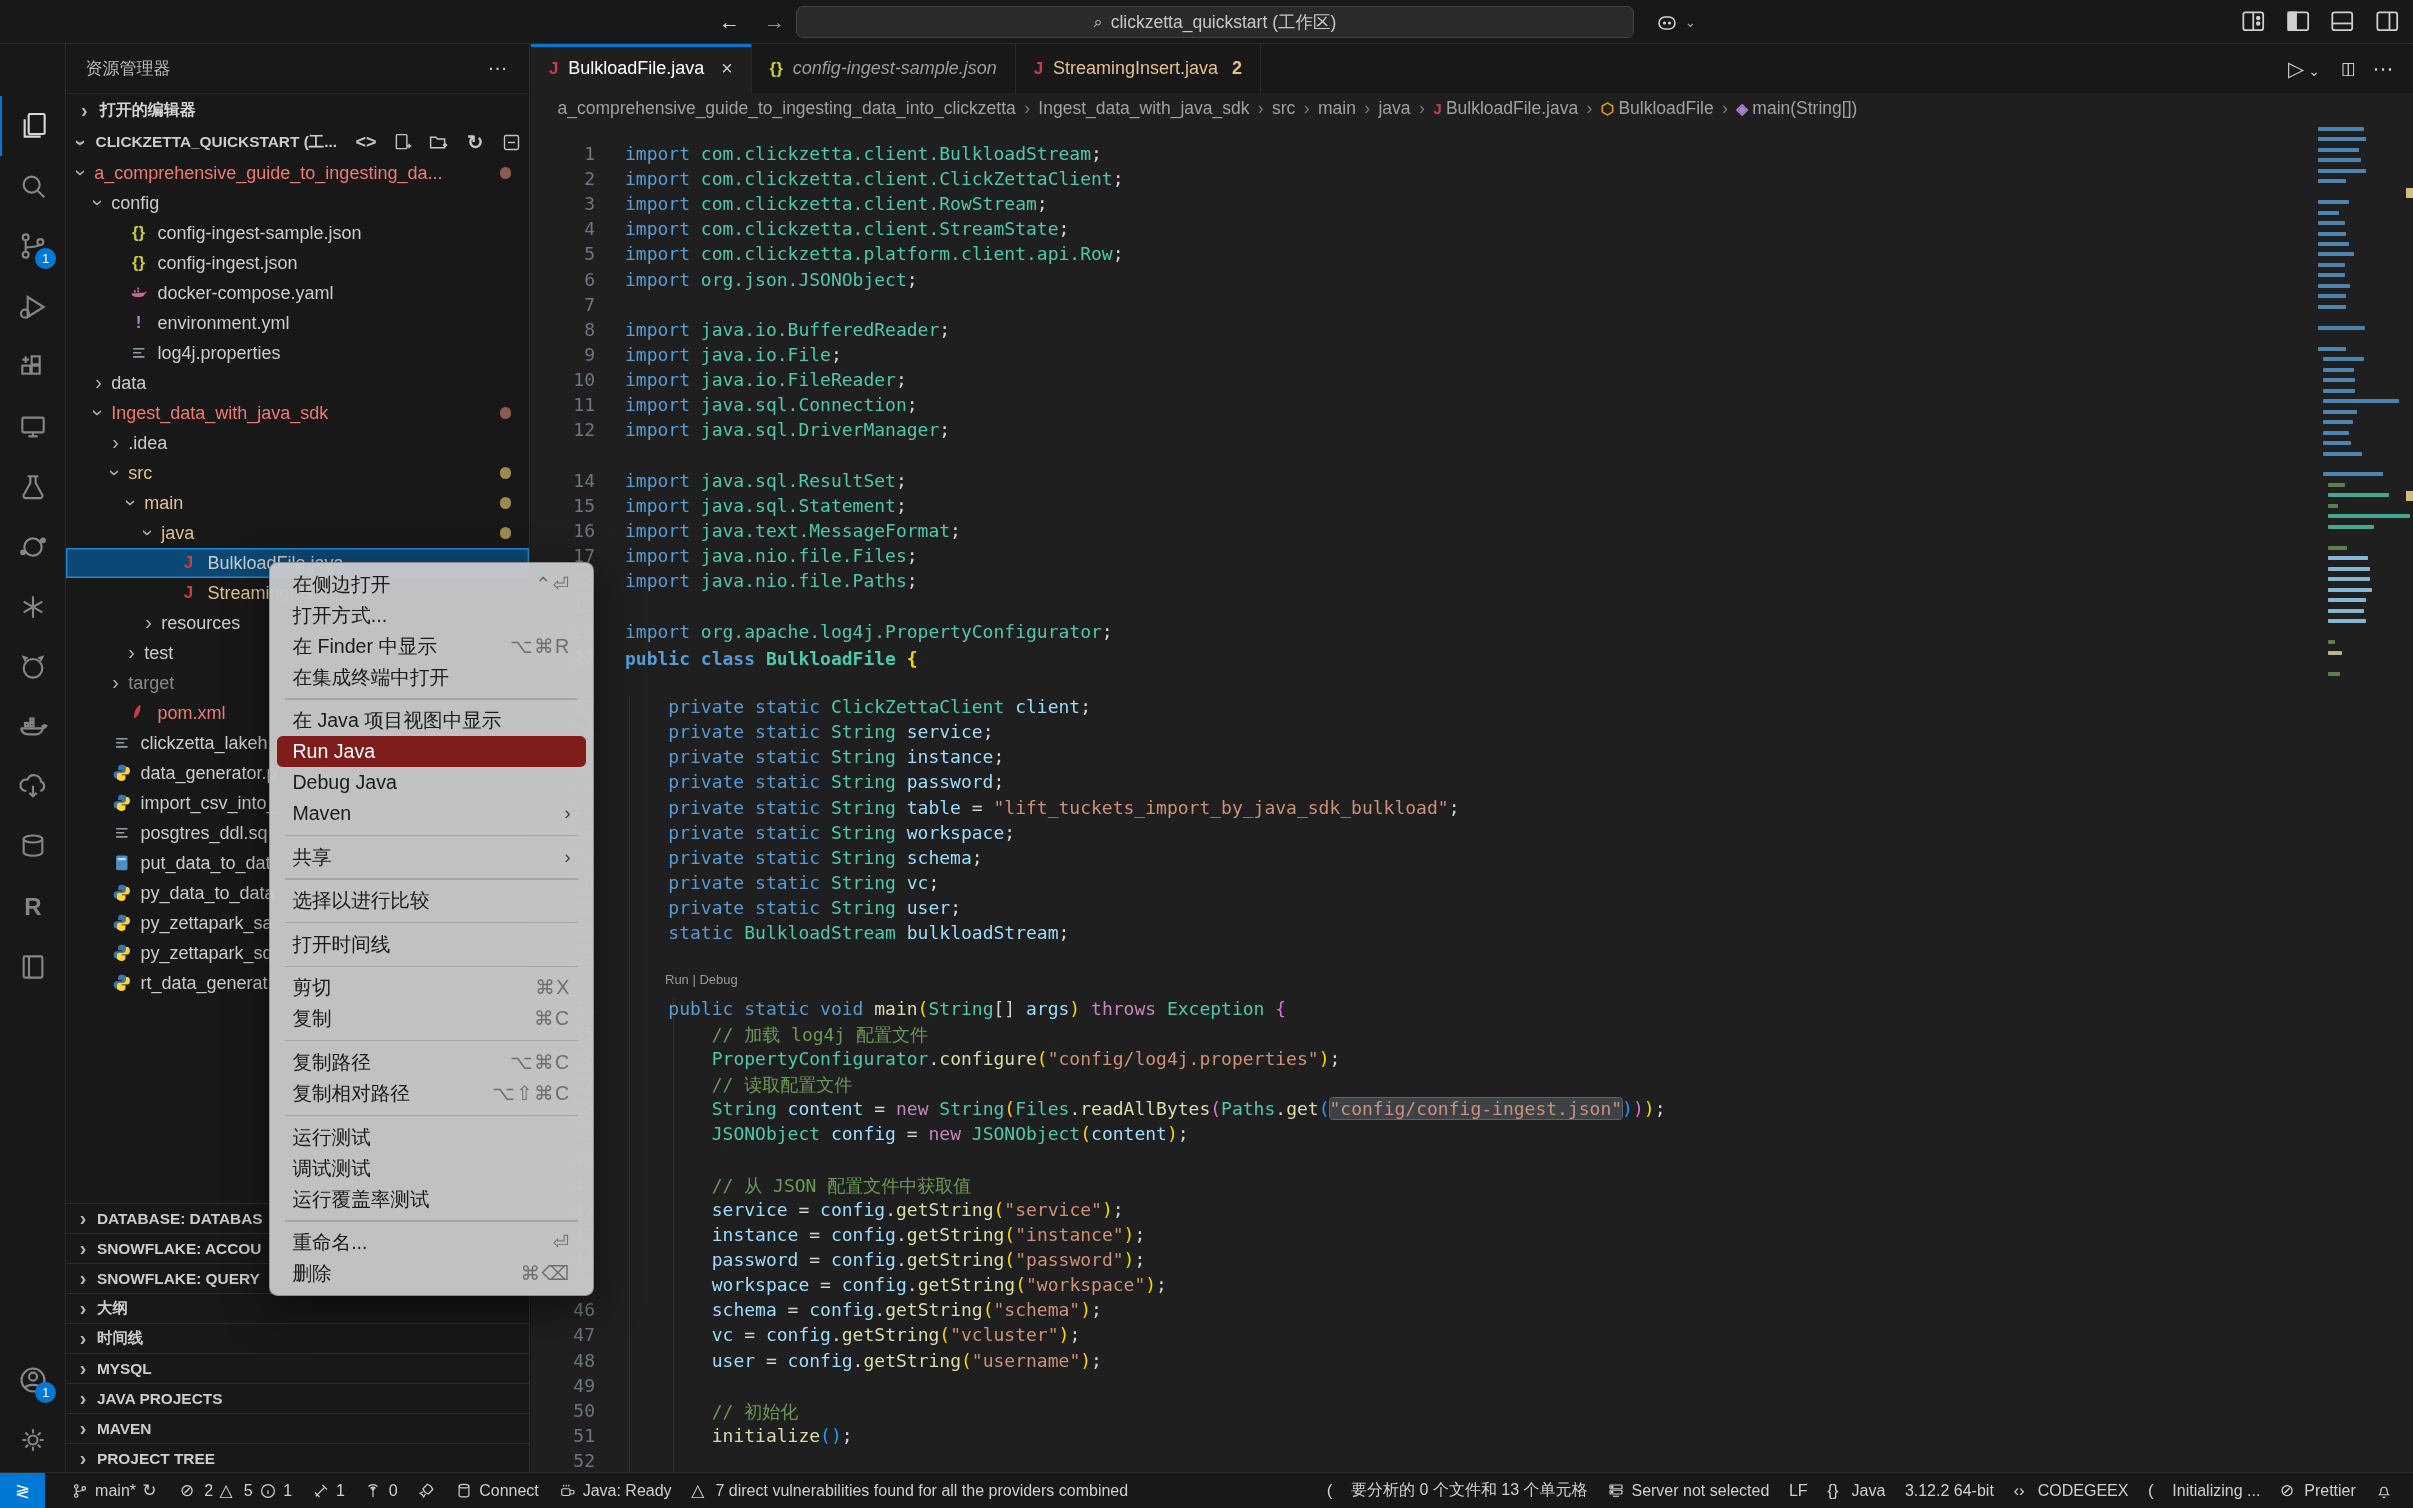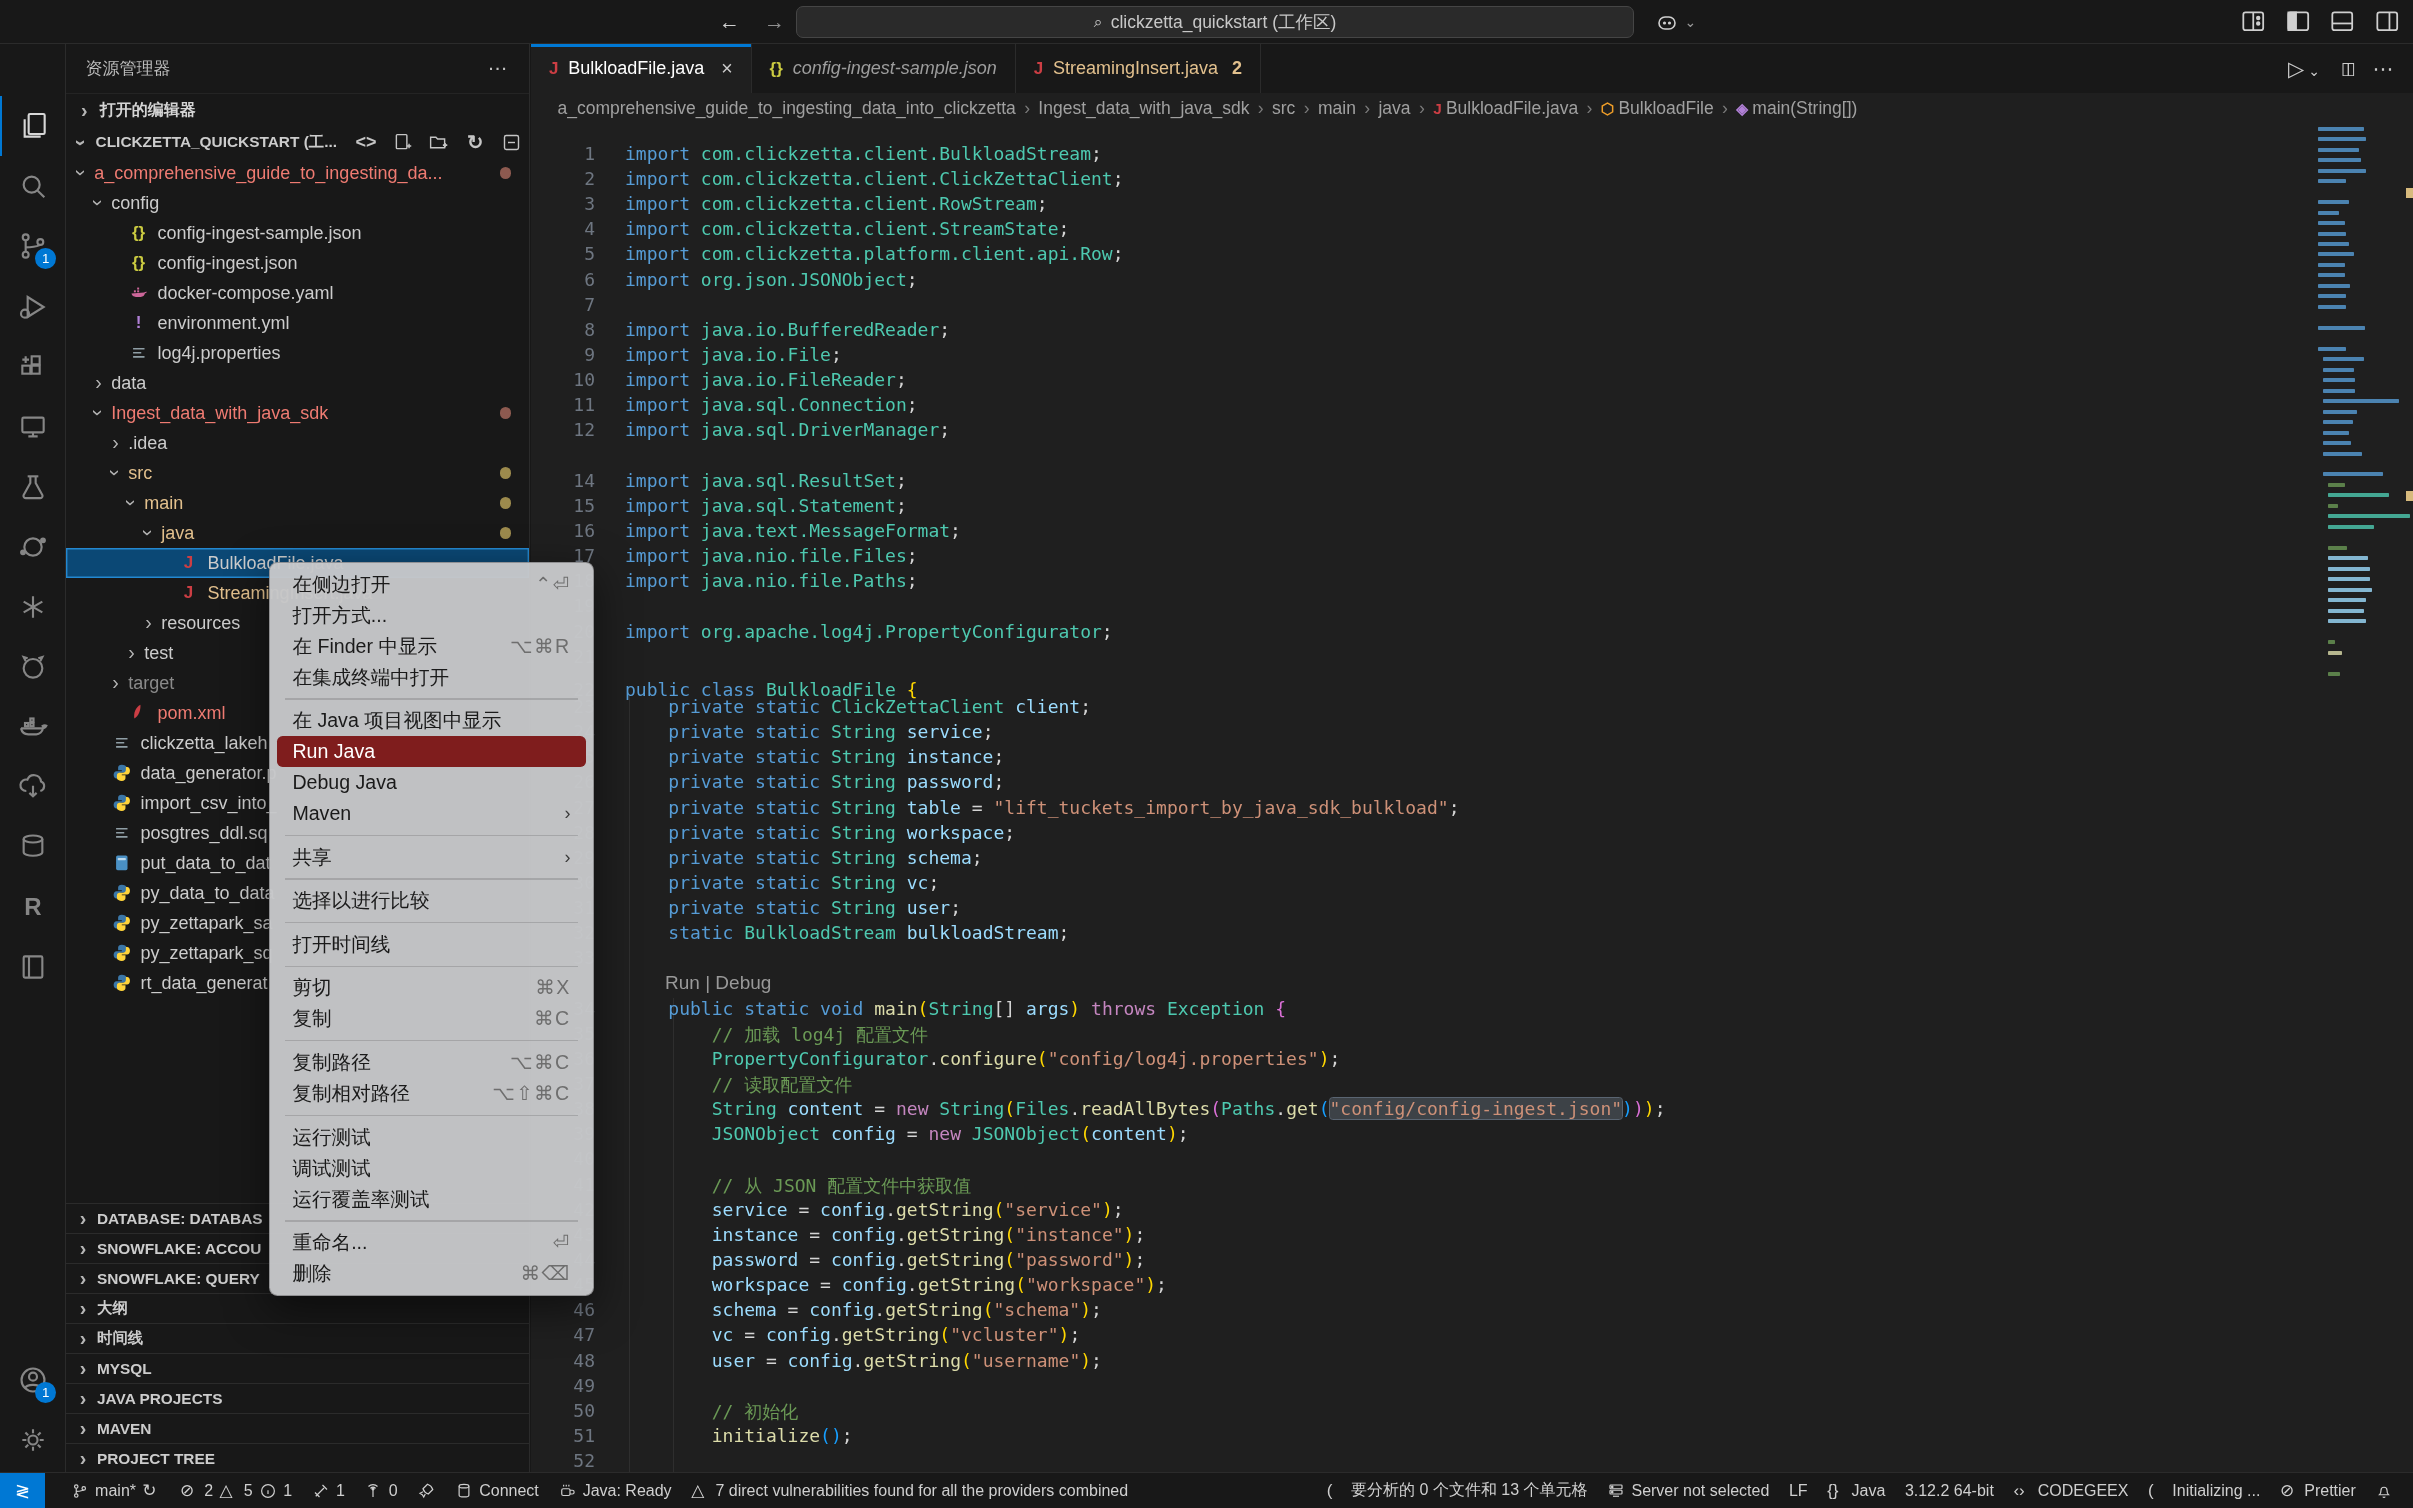--- a/index.html
+++ b/index.html
@@ -75,21 +75,21 @@
   .breadcrumb { position:absolute; left:0; top:49px; width:1882px; height:31px; background:#1f1f1f;
     display:flex; align-items:center; gap:4.2px; padding-left:26.5px; color:#a0a0a0; font-size:17.5px; white-space:nowrap; }
   .bc-sep { color:#7a7a7a; margin:0 4.2px; }
   .bc-icon { font-weight:bold; font-size:15.4px; margin-right:4.2px; }
 
   .code { position:absolute; left:0; top:80px; width:1788px; height:1349px; overflow:hidden;
     font-family:"DejaVu Sans Mono", monospace; font-size:18px; }
   .code-line { position:absolute; left:0; width:1788px; height:25px; white-space:pre; }
   .gutter { position:absolute; left:0; width:64px; text-align:right; color:#6e7681; }
   .ltext { position:absolute; left:94px; top:0; }
-  .lens { color:#999999; font-size:19px; font-family:"Liberation Sans",sans-serif; }
+  .lens { color:#999999; font-size:13px; font-family:"Liberation Sans",sans-serif; }
   .tk-k{color:var(--tk-k);} .tk-t{color:var(--tk-t);} .tk-v{color:var(--tk-v);} .tk-s{color:var(--tk-s);}
   .tk-c{color:var(--tk-c);} .tk-m{color:var(--tk-m);} .tk-p{color:var(--tk-p);} .tk-d{color:var(--tk-d);}
   .tk-b1{color:var(--tk-b1);} .tk-b2{color:var(--tk-b2);} .tk-b3{color:var(--tk-b3);}
   .tk-hl{ background:rgba(95,105,115,.48); border-radius:2.8px; outline:0.7px solid #5a6572; }
   .iguide { position:absolute; width:0.7px; background:#2e2e2e; }
 
   .minimap { position:absolute; right:7.7px; top:80px; width:87px; height:1349px; }
   .mm-bar { position:absolute; height:4.2px; border-radius:0.7px; opacity:.8; }
   .ruler { position:absolute; right:0px; top:80px; width:7px; height:1349px; }
   .ruler-mark { position:absolute; width:7px; height:9.8px; }
@@ -627,21 +627,21 @@
         <div class="code-line" style="top: 270px;"><span class="gutter">11</span><span class="ltext"><span class="tk-k">import </span><span class="tk-t">java.sql.Connection</span><span class="tk-d">;</span></span></div>
         <div class="code-line" style="top: 295px;"><span class="gutter">12</span><span class="ltext"><span class="tk-k">import </span><span class="tk-t">java.sql.DriverManager</span><span class="tk-d">;</span></span></div>
         <div class="code-line" style="top: 346px;"><span class="gutter">14</span><span class="ltext"><span class="tk-k">import </span><span class="tk-t">java.sql.ResultSet</span><span class="tk-d">;</span></span></div>
         <div class="code-line" style="top: 371px;"><span class="gutter">15</span><span class="ltext"><span class="tk-k">import </span><span class="tk-t">java.sql.Statement</span><span class="tk-d">;</span></span></div>
         <div class="code-line" style="top: 396px;"><span class="gutter">16</span><span class="ltext"><span class="tk-k">import </span><span class="tk-t">java.text.MessageFormat</span><span class="tk-d">;</span></span></div>
         <div class="code-line" style="top: 421px;"><span class="gutter">17</span><span class="ltext"><span class="tk-k">import </span><span class="tk-t">java.nio.file.Files</span><span class="tk-d">;</span></span></div>
         <div class="code-line" style="top: 446px;"><span class="gutter">18</span><span class="ltext"><span class="tk-k">import </span><span class="tk-t">java.nio.file.Paths</span><span class="tk-d">;</span></span></div>
         <div class="code-line" style="top: 471px;"><span class="gutter">19</span><span class="ltext"></span></div>
         <div class="code-line" style="top: 497px;"><span class="gutter">20</span><span class="ltext"><span class="tk-k">import </span><span class="tk-t">org.apache.log4j.PropertyConfigurator</span><span class="tk-d">;</span></span></div>
         <div class="code-line" style="top: 522px;"><span class="gutter">21</span><span class="ltext"></span></div>
-        <div class="code-line" style="top: 555px;"><span class="gutter">22</span><span class="ltext"><span class="tk-k">public class </span><span class="tk-t">BulkloadFile </span><span class="tk-b1">{</span></span></div>
+        <div class="code-line" style="top: 524px; font-weight: bold;"><span class="gutter">22</span><span class="ltext"><span class="tk-k">public class </span><span class="tk-t">BulkloadFile </span><span class="tk-b1">{</span></span></div>
         <div class="code-line" style="top: 572px;"><span class="gutter">23</span><span class="ltext"><span class="tk-k">    private static </span><span class="tk-t">ClickZettaClient </span><span class="tk-v">client</span><span class="tk-d">;</span></span></div>
         <div class="code-line" style="top: 597px;"><span class="gutter">24</span><span class="ltext"><span class="tk-k">    private static </span><span class="tk-t">String </span><span class="tk-v">service</span><span class="tk-d">;</span></span></div>
         <div class="code-line" style="top: 622px;"><span class="gutter">25</span><span class="ltext"><span class="tk-k">    private static </span><span class="tk-t">String </span><span class="tk-v">instance</span><span class="tk-d">;</span></span></div>
         <div class="code-line" style="top: 647px;"><span class="gutter">26</span><span class="ltext"><span class="tk-k">    private static </span><span class="tk-t">String </span><span class="tk-v">password</span><span class="tk-d">;</span></span></div>
         <div class="code-line" style="top: 673px;"><span class="gutter">27</span><span class="ltext"><span class="tk-k">    private static </span><span class="tk-t">String </span><span class="tk-v">table </span><span class="tk-d">= </span><span class="tk-s">"lift_tuckets_import_by_java_sdk_bulkload"</span><span class="tk-d">;</span></span></div>
         <div class="code-line" style="top: 698px;"><span class="gutter">28</span><span class="ltext"><span class="tk-k">    private static </span><span class="tk-t">String </span><span class="tk-v">workspace</span><span class="tk-d">;</span></span></div>
         <div class="code-line" style="top: 723px;"><span class="gutter">29</span><span class="ltext"><span class="tk-k">    private static </span><span class="tk-t">String </span><span class="tk-v">schema</span><span class="tk-d">;</span></span></div>
         <div class="code-line" style="top: 748px;"><span class="gutter">30</span><span class="ltext"><span class="tk-k">    private static </span><span class="tk-t">String </span><span class="tk-v">vc</span><span class="tk-d">;</span></span></div>
         <div class="code-line" style="top: 773px;"><span class="gutter">31</span><span class="ltext"><span class="tk-k">    private static </span><span class="tk-t">String </span><span class="tk-v">user</span><span class="tk-d">;</span></span></div>
         <div class="code-line" style="top: 798px;"><span class="gutter">32</span><span class="ltext"><span class="tk-k">    static </span><span class="tk-t">BulkloadStream </span><span class="tk-v">bulkloadStream</span><span class="tk-d">;</span></span></div>

